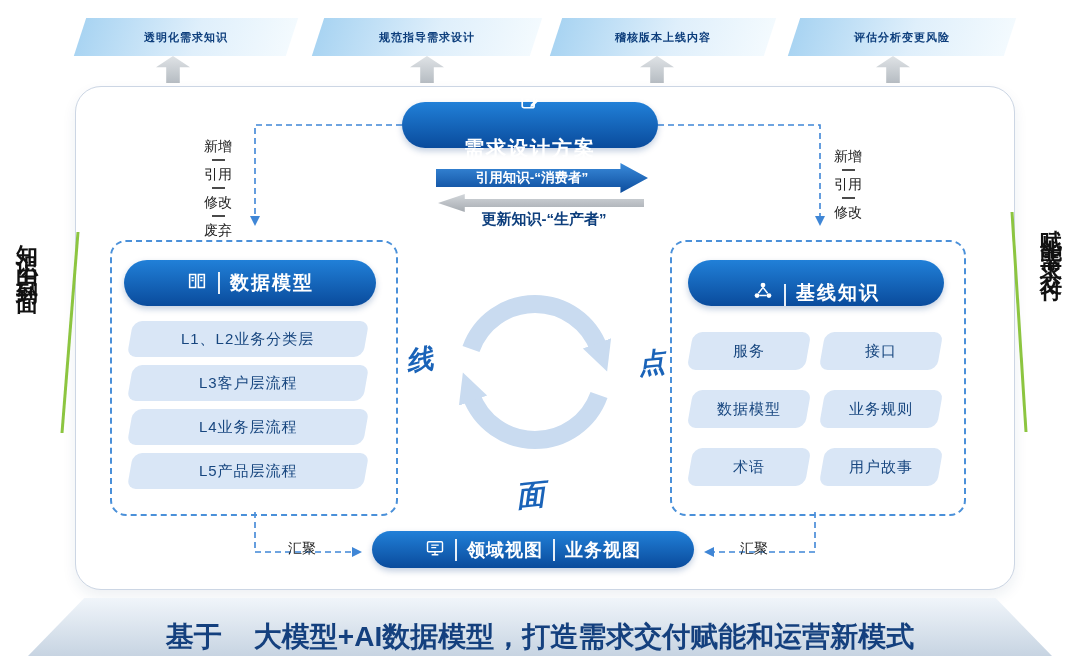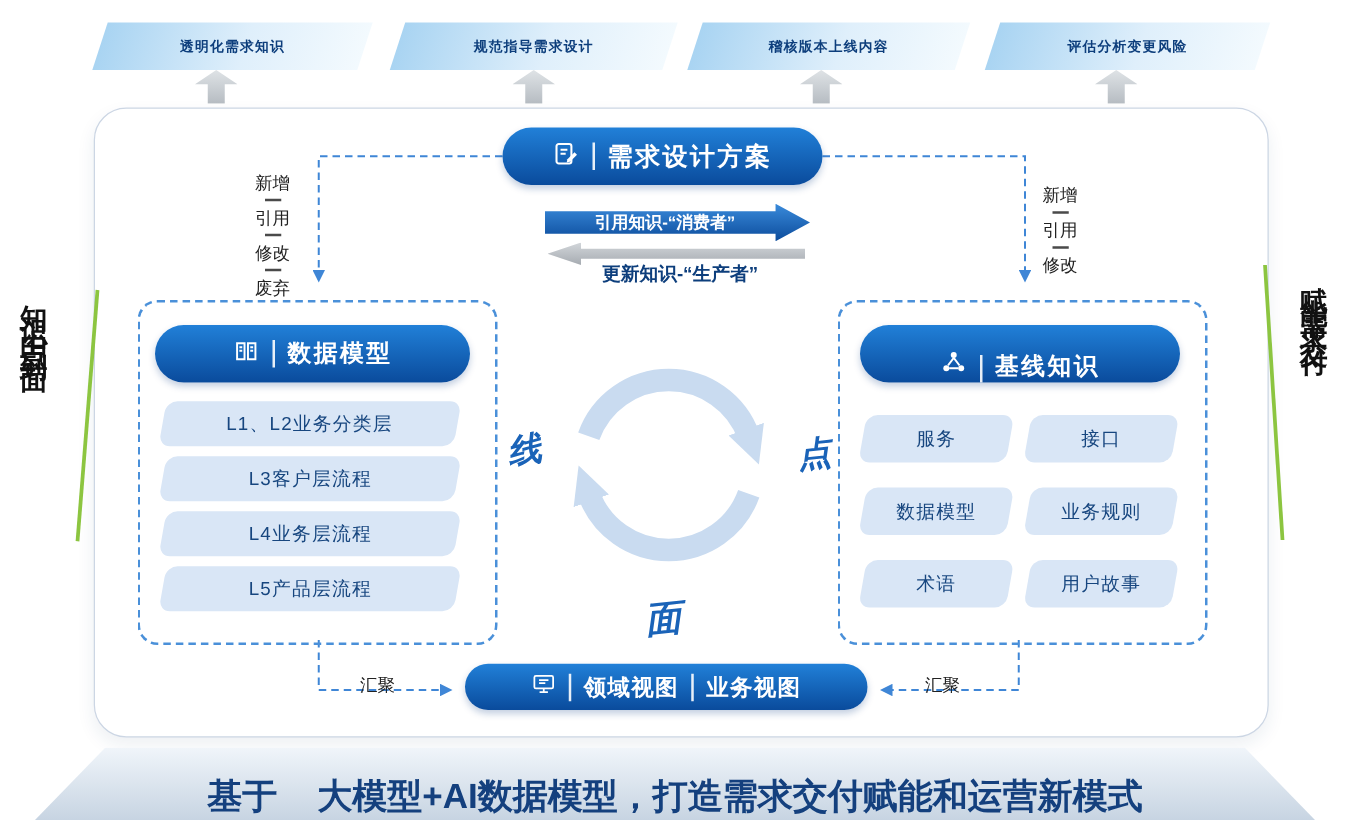--- a/index.html
+++ b/index.html
@@ -17,21 +17,21 @@
     clip-path:polygon(50% 0,100% 42%,70% 42%,70% 100%,30% 100%,30% 42%,0 42%);}
   
   .frame{position:absolute;left:75px;top:86px;width:938px;height:502px;background:#fff;
     border:1px solid #ccd6e4;border-radius:26px;box-shadow:0 6px 14px rgba(30,60,100,.08);}
   svg.overlay{position:absolute;left:0;top:0;pointer-events:none;}
   
   .pill-blue{position:absolute;display:flex;align-items:center;justify-content:center;gap:10px;
     background:linear-gradient(180deg,#2180d8,#0a4b9c);color:#fff;border-radius:24px;
     box-shadow:0 3px 6px rgba(10,60,130,.25);}
   .pill-blue .vdiv{width:2px;height:22px;background:rgba(255,255,255,.9);}
-  .pill-main{left:402px;top:102px;width:256px;height:46px;}
+  .pill-main{left:402px;top:102px;width:256px;height:46px;flex-direction:column;}
   .pill-main .label{font-size:20px;font-weight:bold;letter-spacing:2px;}
   .pill-head{height:46px;border-radius:23px;}
   .pill-head .label{font-size:19px;font-weight:bold;letter-spacing:2px;}
   .pill-view{left:372px;top:531px;width:322px;height:37px;border-radius:21px;}
   .pill-view .label{font-size:18px;font-weight:bold;letter-spacing:1px;}
   
   .arrow-consume{position:absolute;left:436px;top:163px;width:212px;height:30px;
     background:linear-gradient(180deg,#3a8bdb,#0c4c9c);
     clip-path:polygon(0 20%,87% 20%,87% 0,100% 50%,87% 100%,87% 80%,0 80%);
     display:flex;align-items:center;justify-content:center;padding-right:20px;box-sizing:border-box;}

